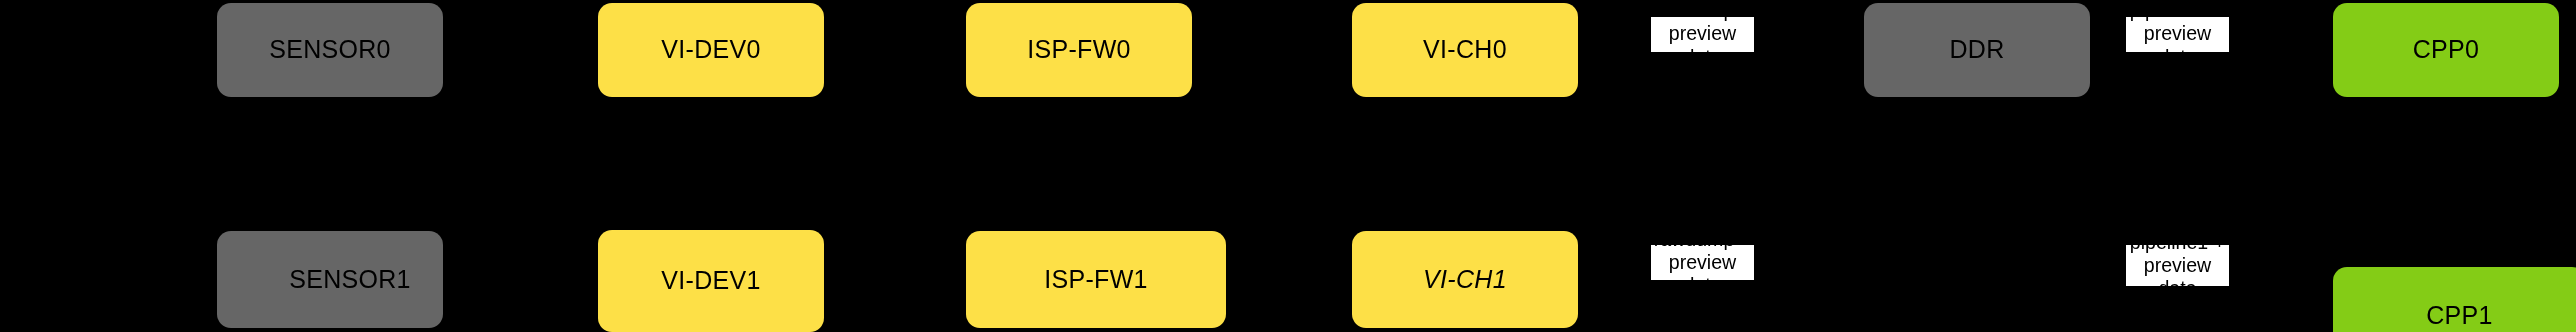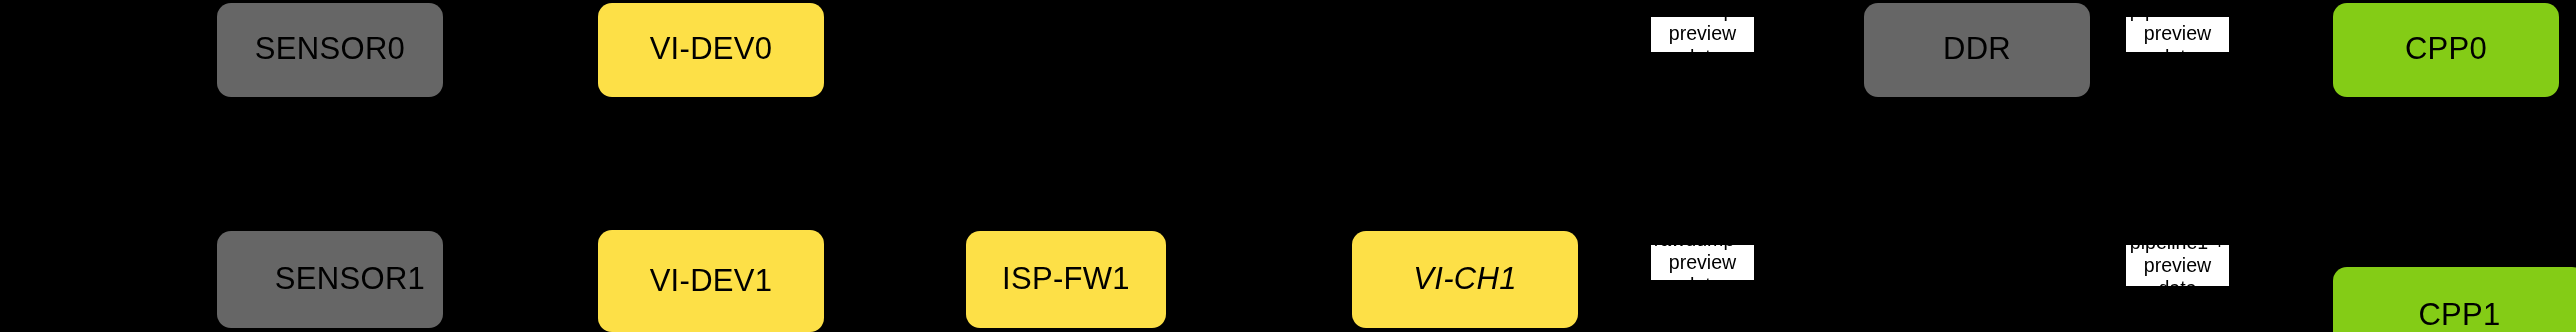--- a/index.html
+++ b/index.html
@@ -20,21 +20,21 @@
   .node {
     position: absolute;
     box-sizing: border-box;
     display: flex;
     align-items: center;
     justify-content: center;
     text-align: right;
     color: #000000;
     border-radius: 14px;
     font-family: "Liberation Sans", sans-serif;
-    font-size: 31px;
+    font-size: 25px;
     font-weight: 400;
     letter-spacing: 0.3px;
     line-height: 1.1;
     user-select: none;
   }
   .node.gray   { background: #666666; }
   .node.green  { background: #fde047; }
   .node.green-strong { background: #84cc16; }
 
   .label-box {
@@ -56,31 +56,33 @@
     user-select: none;
   }
 </style>
 </head>
 <body>
 
 <div id="canvas" style="background: rgb(0, 0, 0);">
     <div style="position: absolute; left: 0px; top: 0px; width: 100%; height: 100%;">
       <div class="node gray" style="left: 217px; top: 2.5px; width: 226px; height: 94px;">SENSOR0</div>
       <div class="node green" style="left: 598px; top: 2.5px; width: 226px; height: 94px;">VI-DEV0</div>
+      <div class="node green" style="left: 966px; top: 2.5px; width: 226px; height: 94px;">ISP-FW0</div>
+      <div class="node green" style="left: 1352px; top: 2.5px; width: 226px; height: 94px;">VI-CH0</div>
       <div class="node gray" style="left: 1864px; top: 2.5px; width: 226px; height: 94px;">DDR</div>
       <div class="node green-strong" style="left: 2333px; top: 2.5px; width: 226px; height: 94px;">CPP0</div>
       <div class="label-box" style="left: 1651px; top: 16.5px; width: 103px; height: 35px;">rawdump +
 preview data</div>
       <div class="label-box" style="left: 2126px; top: 16.5px; width: 103px; height: 35px;">pipeline0 +
 preview data</div>
     </div>
     <div style="position: absolute; left: 0px; top: 0px; width: 100%; height: 100%;">
       <div class="node gray" style="left: 217px; top: 231px; width: 226px; height: 97px; padding-left: 40px;">SENSOR1</div>
       <div class="node green" style="left: 598px; top: 230px; width: 226px; height: 102px;">VI-DEV1</div>
-      <div class="node green" style="left: 966px; top: 231px; width: 200px; height: 97px;">ISP-FW1</div>
+      <div class="node green" style="left: 966px; top: 231px; width: 260px; height: 97px;">ISP-FW1</div>
       <div class="node green" style="left: 1352px; top: 231px; width: 226px; height: 97px; font-style: italic;">VI-CH1</div>
       <div class="node green-strong" style="left: 2333px; top: 231px; width: 253px; height: 97px; margin-top: 36px;">CPP1</div>
       <div class="label-box" style="left: 1651px; top: 245px; width: 103px; height: 35px;">rawdump +
 preview data</div>
       <div class="label-box" style="left: 2126px; top: 245px; width: 103px; height: 41px;">pipeline1 +
 preview data</div>
     </div>
   </div>
 
 

